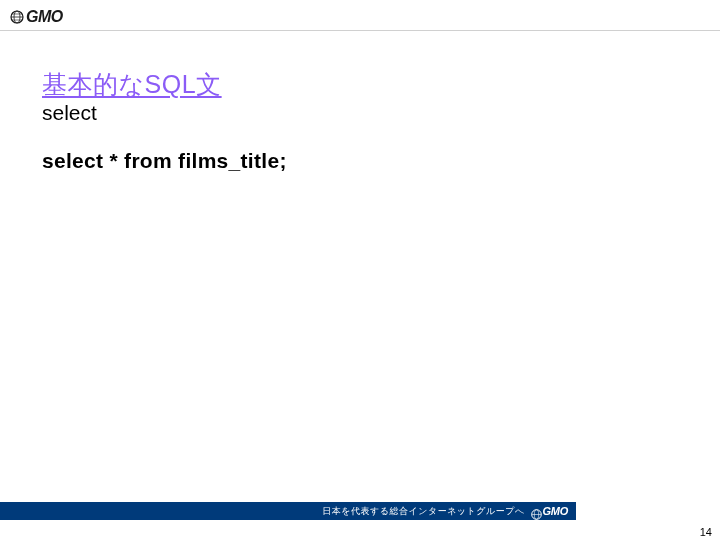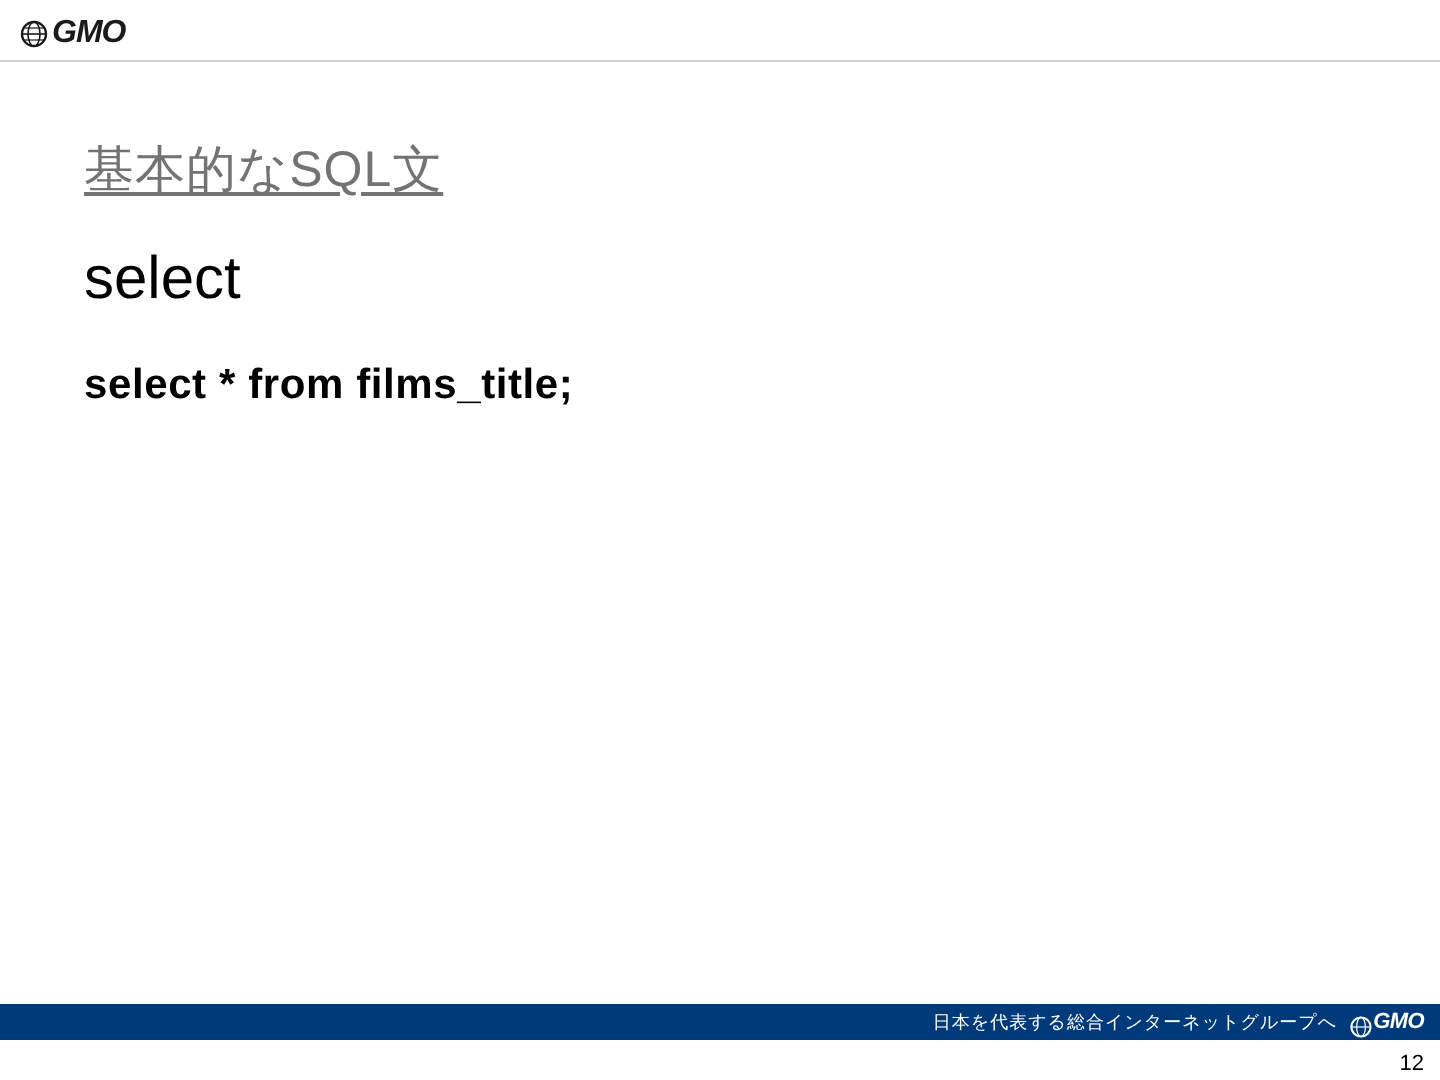--- a/index.html
+++ b/index.html
@@ -51,43 +51,42 @@
     }
     .content {
       position: absolute;
       top: 68px;
       left: 42px;
       width: 640px;
     }
     .slide-title {
       font-size: 25px;
       font-weight: 400;
-      color: #737373;
+      color: #8b5cf6;
       text-decoration: underline;
       text-underline-offset: 3px;
-      margin-bottom: 22px;
       letter-spacing: 0.5px;
     }
     .subtitle {
-      font-size: 30px;
+      font-size: 21px;
       font-weight: 400;
       color: #000;
       margin-bottom: 24px;
     }
     .code-line {
       font-size: 21px;
       font-weight: 700;
       color: #000;
       letter-spacing: 0.3px;
     }
     .footer-bar {
       position: absolute;
       bottom: 20px;
       left: 0;
-      width: 720px;
+      width: 576px;
       height: 18px;
       background: #003a7a;
       display: flex;
       align-items: center;
       justify-content: flex-end;
       padding-right: 8px;
     }
     .footer-text {
       color: #ffffff;
       font-size: 9px;
@@ -152,13 +151,13 @@
       <svg viewBox="0 0 11 11" width="11" height="11">
         <circle cx="5.5" cy="5.5" r="4.8" fill="none" stroke="#fff" stroke-width="1"></circle>
         <ellipse cx="5.5" cy="5.5" rx="2.2" ry="4.8" fill="none" stroke="#fff" stroke-width="0.6"></ellipse>
         <line x1="0.7" y1="5.5" x2="10.3" y2="5.5" stroke="#fff" stroke-width="0.6"></line>
       </svg>
     </span>
     <span class="footer-gmo">GMO</span>
   </div>
 </div>
 
-<div class="page-number">12</div>
+<div class="page-number">14</div>
 
 </body></html>

